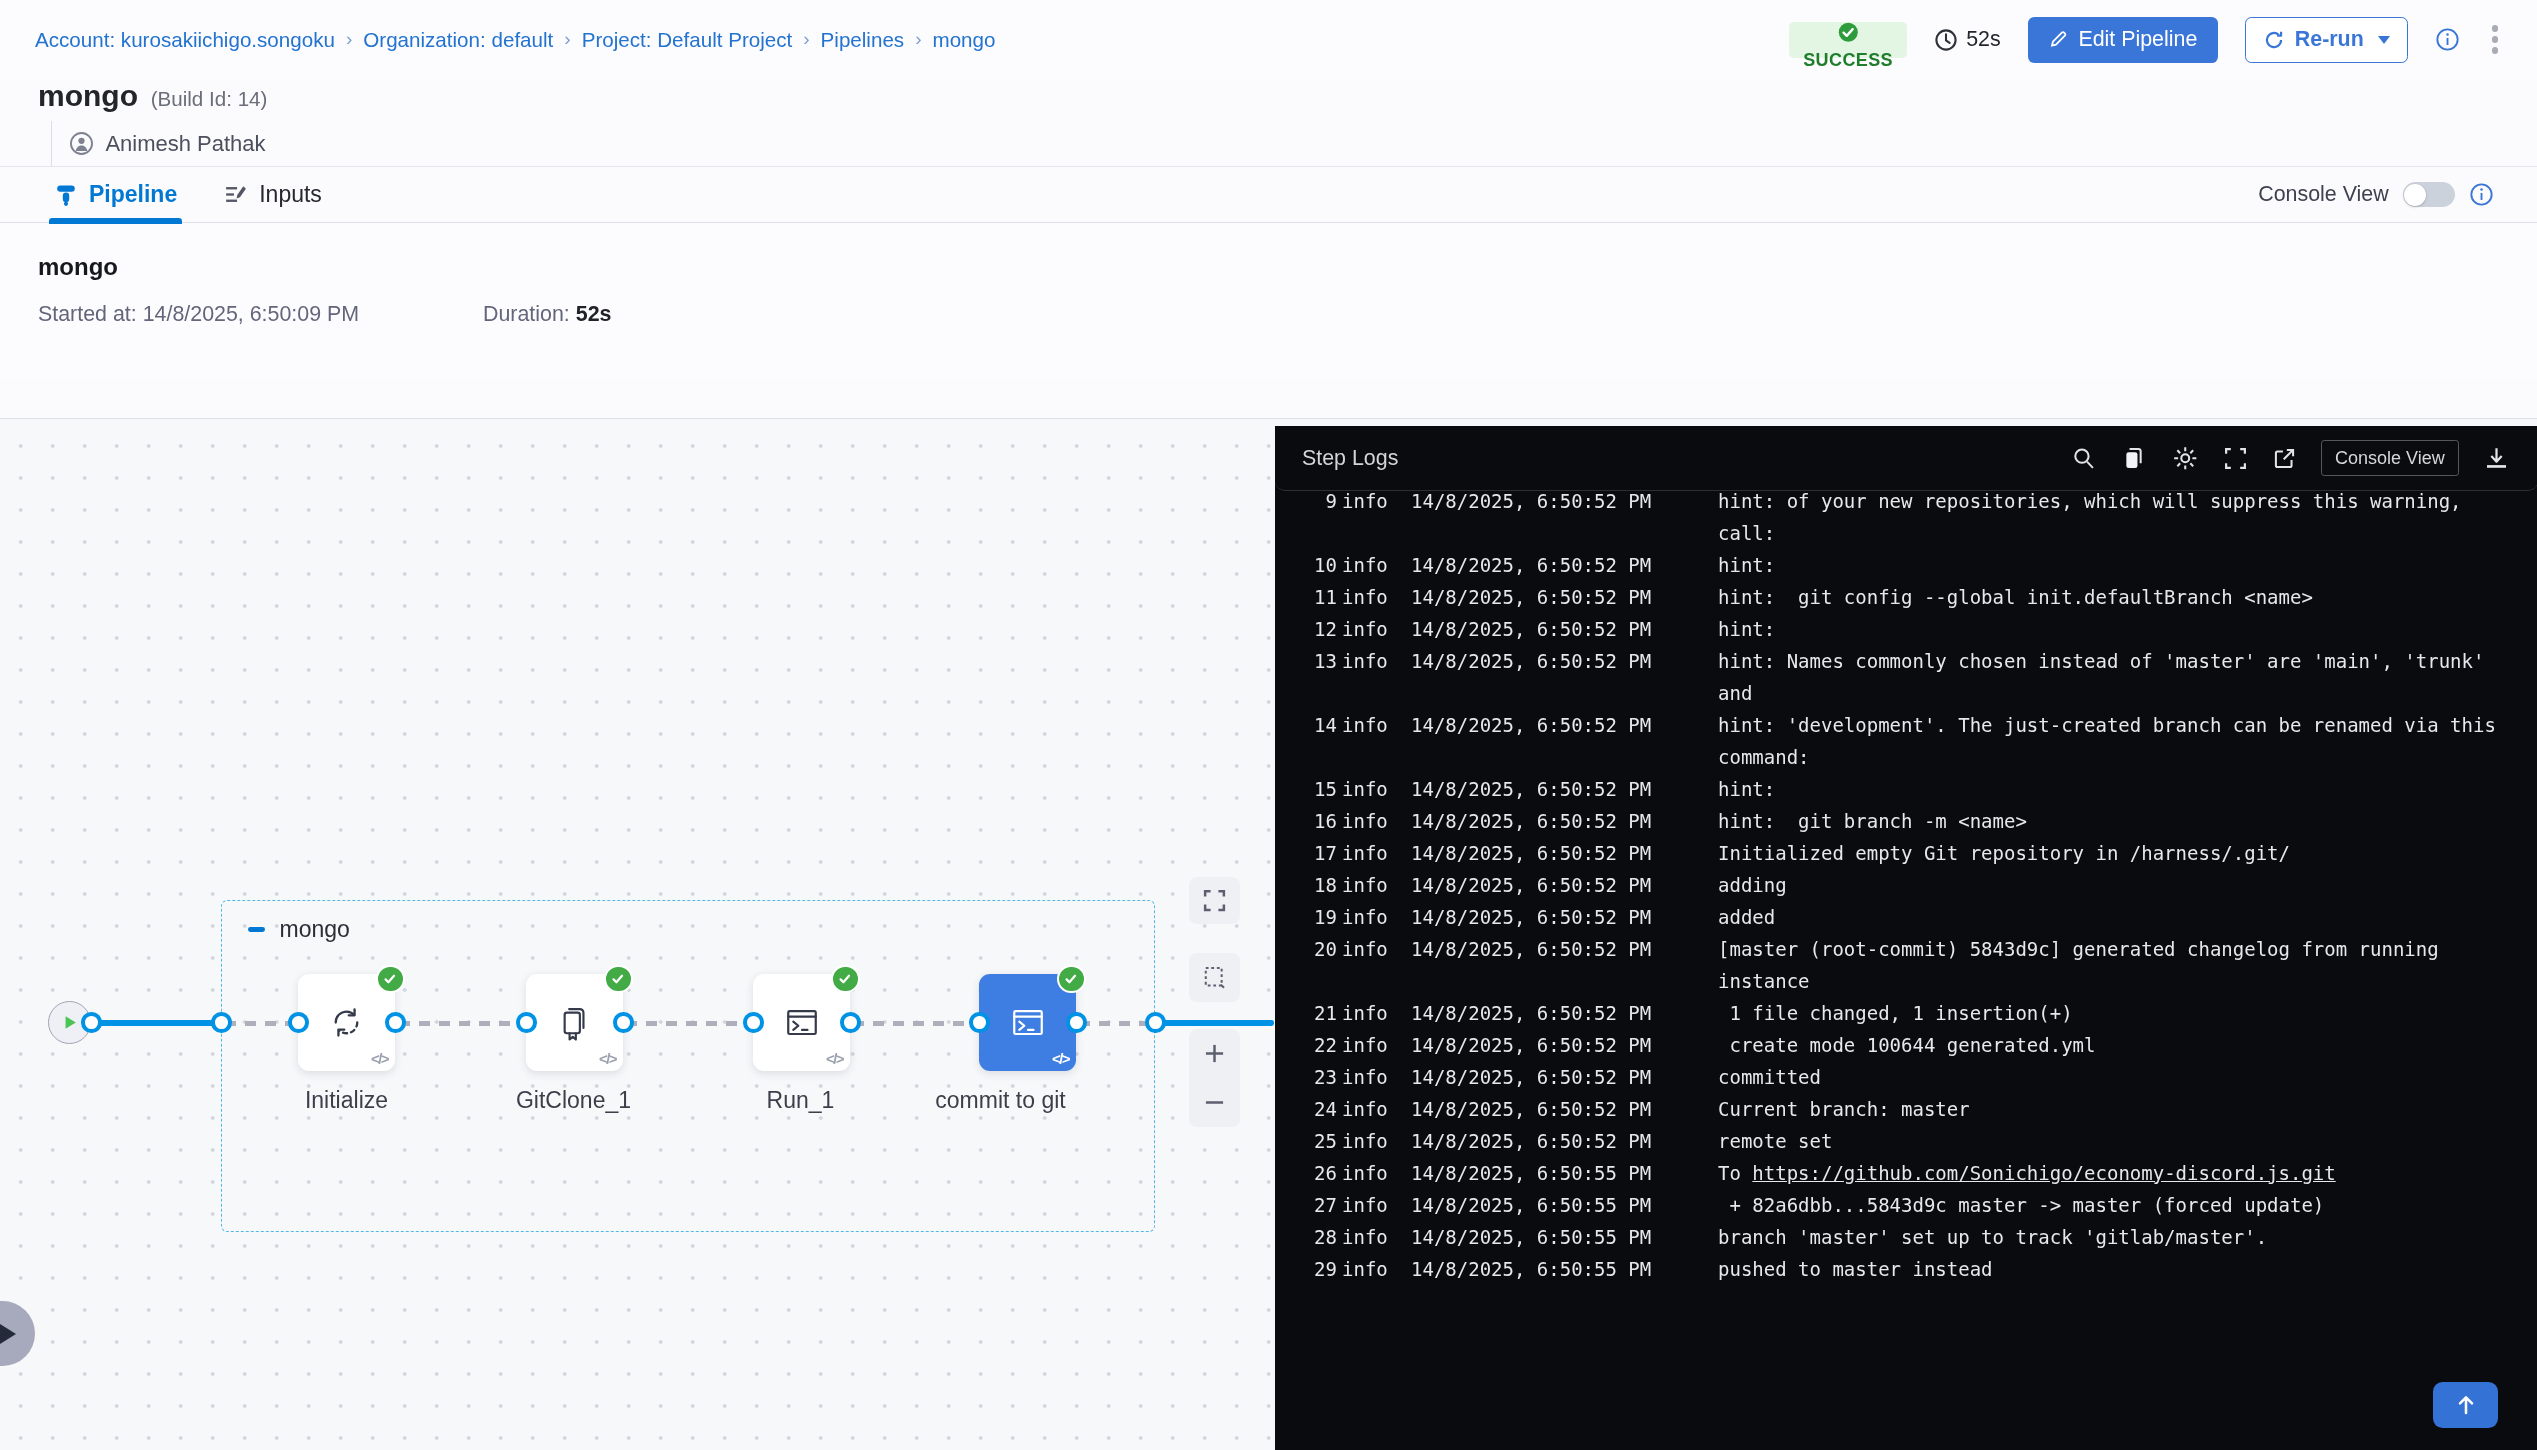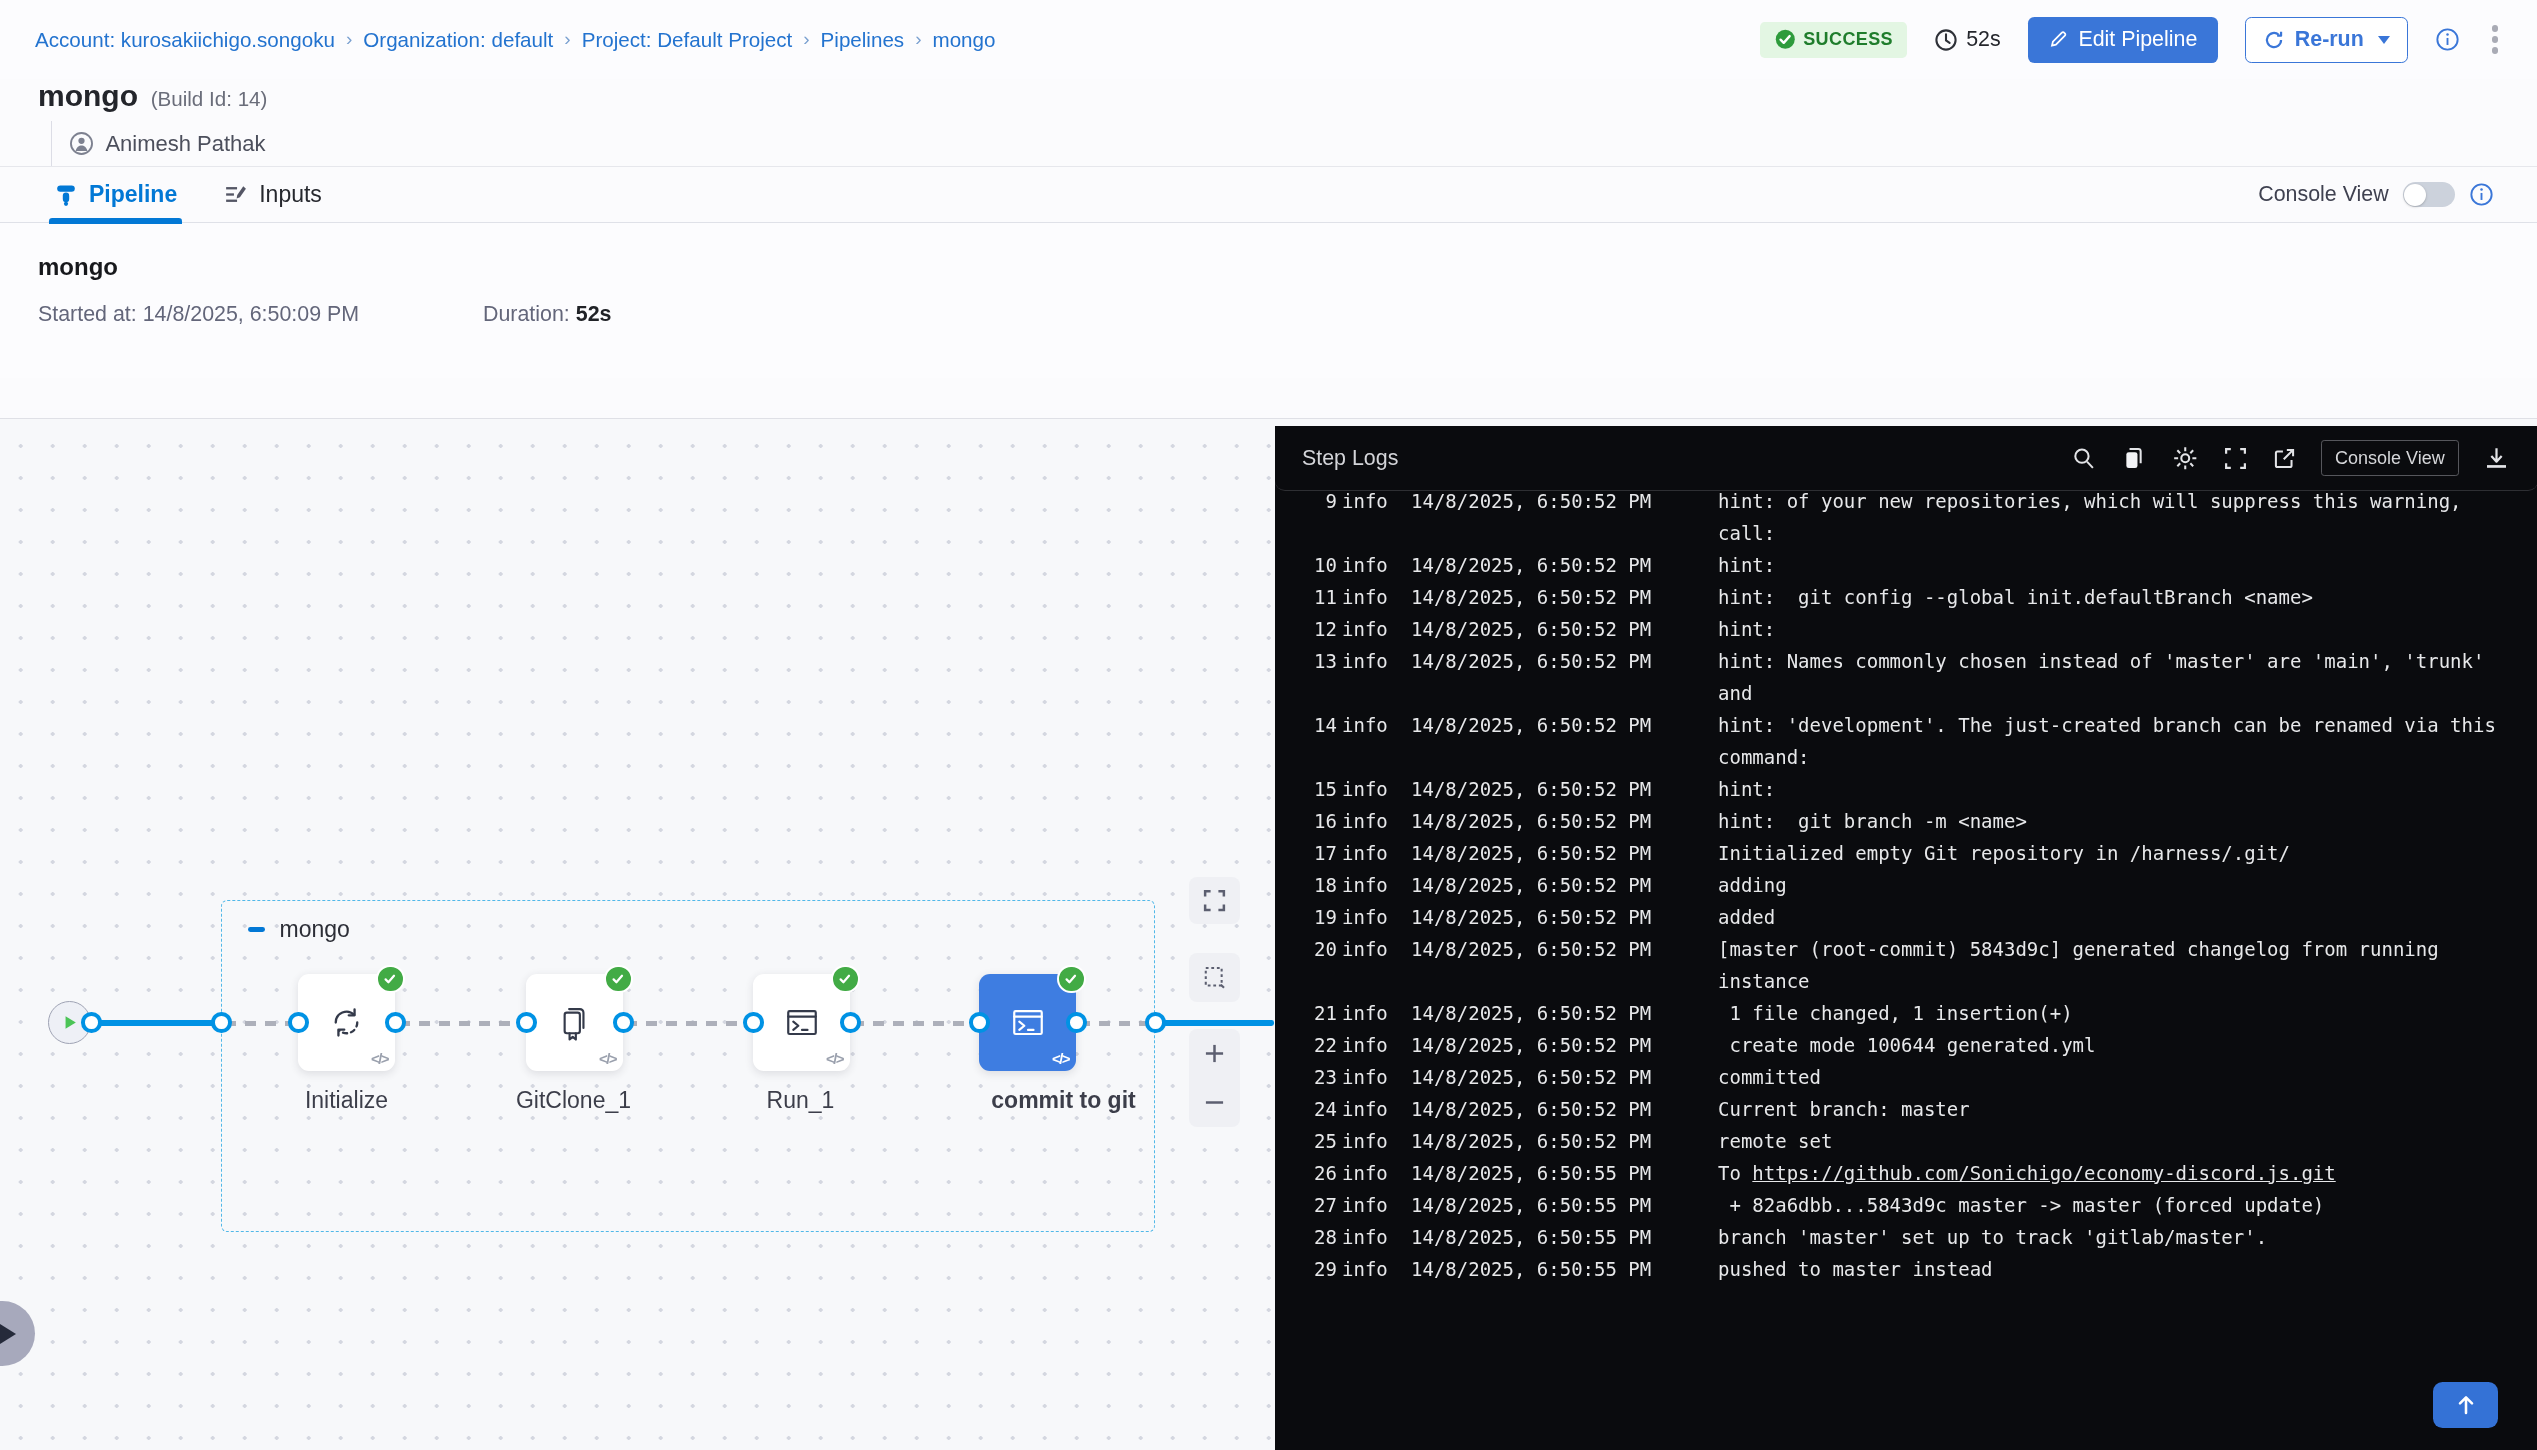--- a/index.html
+++ b/index.html
@@ -13,21 +13,21 @@
   }
   svg { display:block; }
 
   
   .topbar { height: 79px; padding: 0 35px; display:flex; align-items:center; justify-content:space-between; background:#fcfcfe; }
   .breadcrumb { display:flex; align-items:center; gap: 11px; font-size: 20.6px; }
   .breadcrumb .crumb { color:#2373cf; cursor:pointer; }
   .breadcrumb .sep { color:#7aa0d0; font-size:19px; transform: translateY(-0.8px); }
   .top-actions { display:flex; align-items:center; gap: 27px; }
   .badge-success { display:flex; align-items:center; gap:8px; background:#e3f6e3; border-radius:4.7px; height:36px; padding:0 14.2px;
-    color:#1f7d2c; font-weight:bold; font-size:18px; letter-spacing:0.4px; }
+    color:#1f7d2c; font-weight:bold; font-size:18px; letter-spacing:0.4px;flex-direction:column; }
   .dur { display:flex; align-items:center; gap:8px; font-size:21.4px; color:#24262c; font-weight:500; }
   .btn-primary { display:flex; align-items:center; gap:9.5px; background:#3a76d8; color:#fff; font-size:21.4px; height:46px; padding:0 20.6px;
     border:none; border-radius:6.3px; cursor:pointer; }
   .btn-outline { display:flex; align-items:center; gap:9.5px; background:#fff; color:#3a76d8; font-size:21.4px; font-weight:600; height:46px;
     padding:0 17.4px; border:1.6px solid #3a76d8; border-radius:6.3px; cursor:pointer; }
   .caret-down { width:0; height:0; border-left:6.3px solid transparent; border-right:6.3px solid transparent; border-top:8px solid #3a76d8; margin-left:4.7px; }
   .kebab { display:flex; flex-direction:column; gap:4.7px; padding:4.7px; cursor:pointer; }
   .kebab i { width:6.3px; height:6.3px; border-radius:50%; background:#a9abb5; }
 
   
@@ -344,21 +344,21 @@
           </div>
           <span class="code-glyph">&lt;/&gt;</span>
           <div class="check-badge">
             <svg width="16" height="16" viewBox="0 0 20 20">
               <path d="M4.5 10.5l3.5 3.5 7-8" stroke="#fff" stroke-width="2.8" fill="none" stroke-linecap="round" stroke-linejoin="round"></path>
             </svg>
           </div>
         </div>
         <div class="dot" style="left: 969px;"></div>
         <div class="dot" style="left: 1066px;"></div>
-        <div class="node-label" style="left: 945px; font-weight: bold;">commit to git</div>
+        <div class="node-label" style="left: 882px;">commit to git</div>
       </div>
 
     <div class="canvas-btn" style="top:458px; height:47px;">
       <svg width="25" height="25" viewBox="0 0 32 32" fill="none" stroke="#5c5f70" stroke-width="3.2">
           <path d="M4 11V4h7M21 4h7v7M28 21v7h-7M11 28H4v-7"></path>
         </svg>
     </div>
     <div class="canvas-btn" style="top:534px; height:49px;">
       <svg width="27" height="27" viewBox="0 0 34 34" fill="none" stroke="#5c5f70" stroke-width="2.6" stroke-dasharray="3.5 3.5">
           <rect x="6" y="5" width="20" height="22"></rect>

